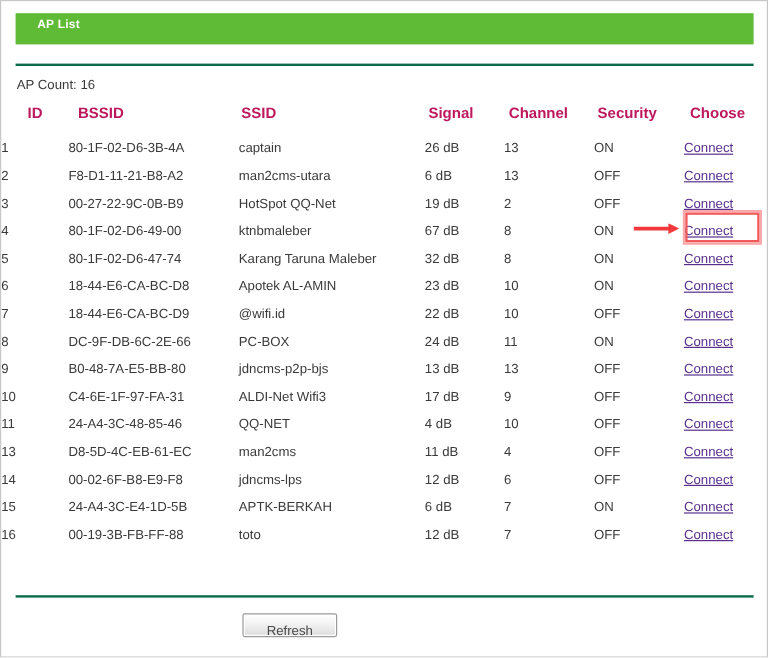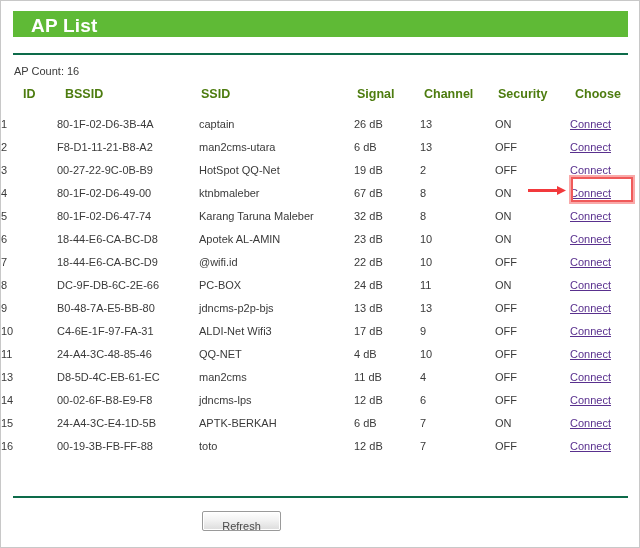--- a/index.html
+++ b/index.html
@@ -35,21 +35,21 @@
     width: 615px;
     height: 26px;
     background: #5fba36;
     box-sizing: border-box;
   }
   #title-bar .title-text {
     position: absolute;
     left: 18px;
     top: 4px;
     color: #ffffff;
-    font-size: 19px;
+    font-size: 10px;
     font-weight: bold;
     letter-spacing: 0.2px;
     white-space: nowrap;
   }
 
   
   .rule {
     position: absolute;
     left: 12px;
     width: 615px;
@@ -85,21 +85,21 @@
   #ap-table col.c-bssid   { width: 142px; }
   #ap-table col.c-ssid    { width: 155px; }
   #ap-table col.c-signal  { width: 66px; }
   #ap-table col.c-channel { width: 75px; }
   #ap-table col.c-security{ width: 75px; }
   #ap-table col.c-choose  { width: 71px; }
 
   #ap-table thead th {
     font-size: 12.5px;
     font-weight: bold;
-    color: #4d7c0f;
+    color: #be185d;
     text-align: left;
     padding: 0 0 12px 0;
     vertical-align: top;
   }
   #ap-table thead th.th-id       { padding-left: 22px; }
   #ap-table thead th.th-bssid    { padding-left: 8px; }
   #ap-table thead th.th-ssid     { padding-left: 2px; margin-top: 20px; }
   #ap-table thead th.th-signal   { padding-left: 3px; }
   #ap-table thead th.th-channel  { padding-left: 4px; }
   #ap-table thead th.th-security { padding-left: 3px; }

